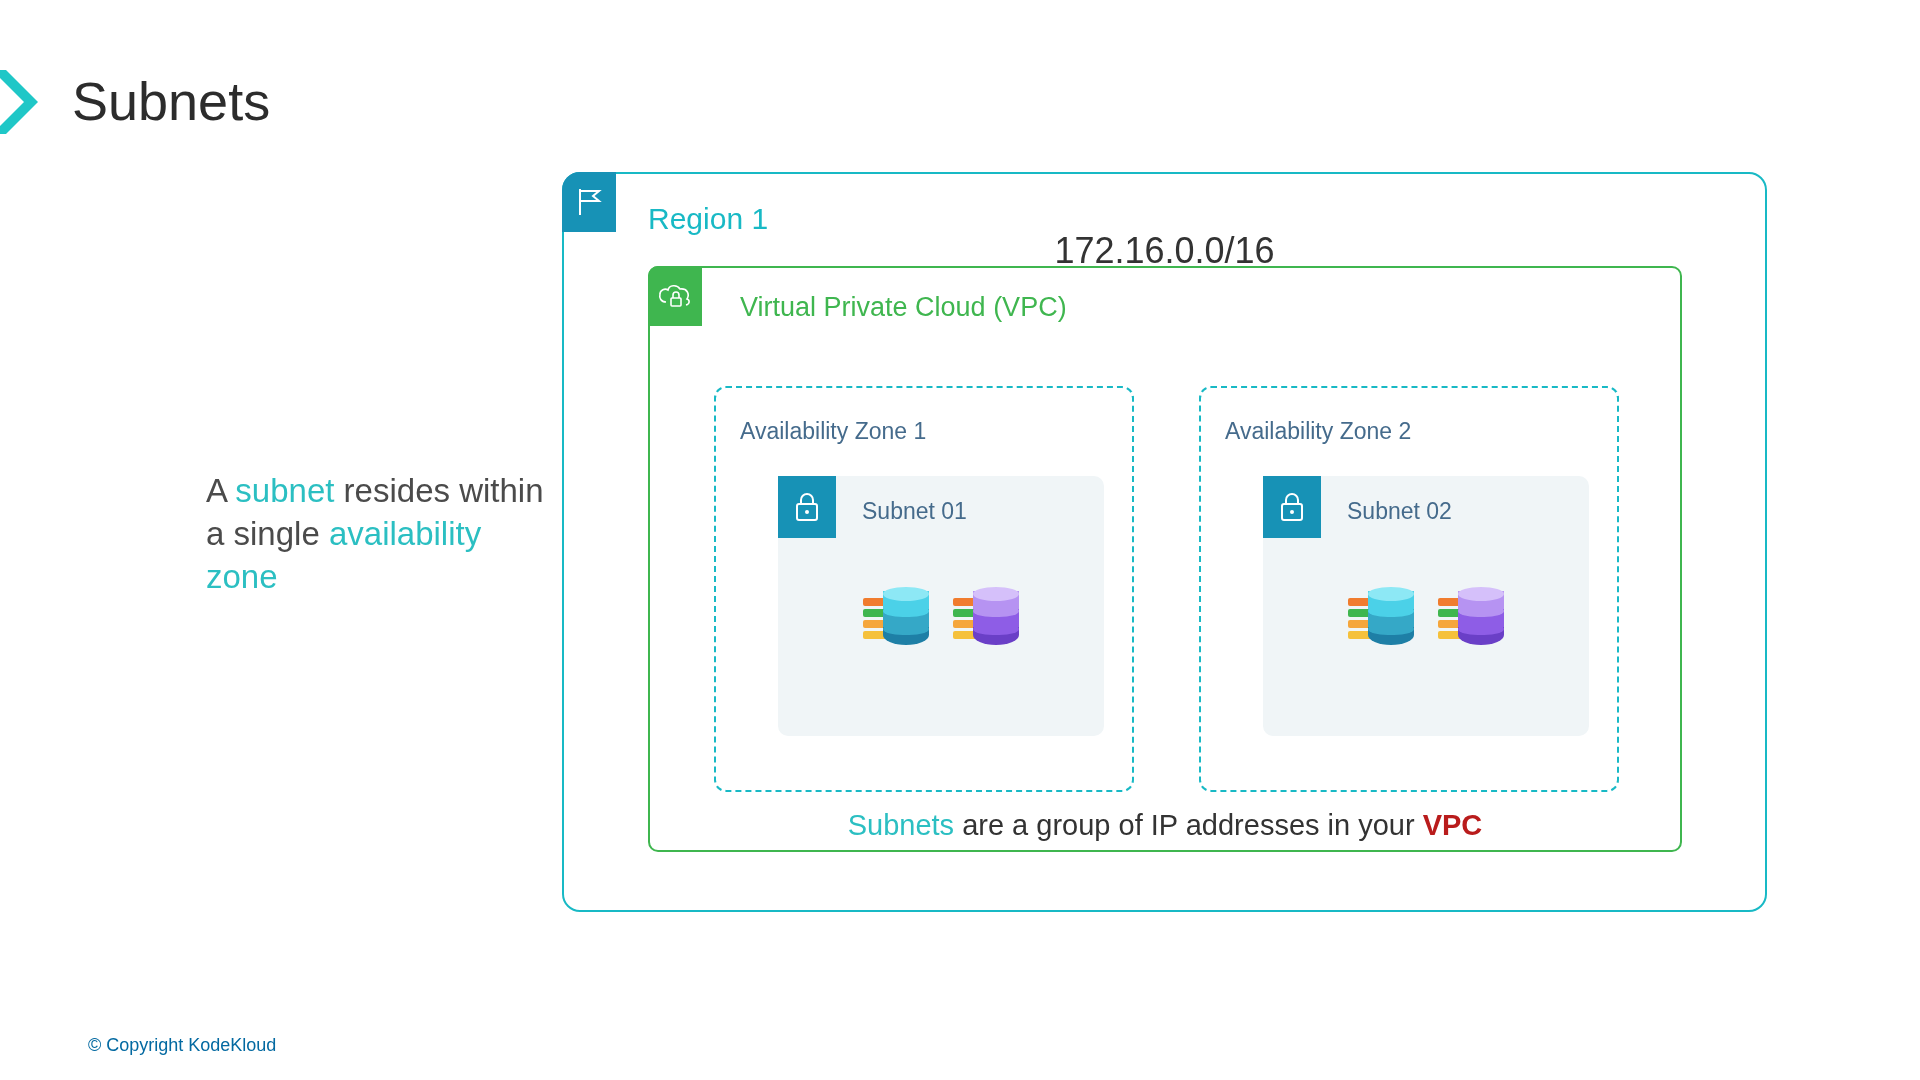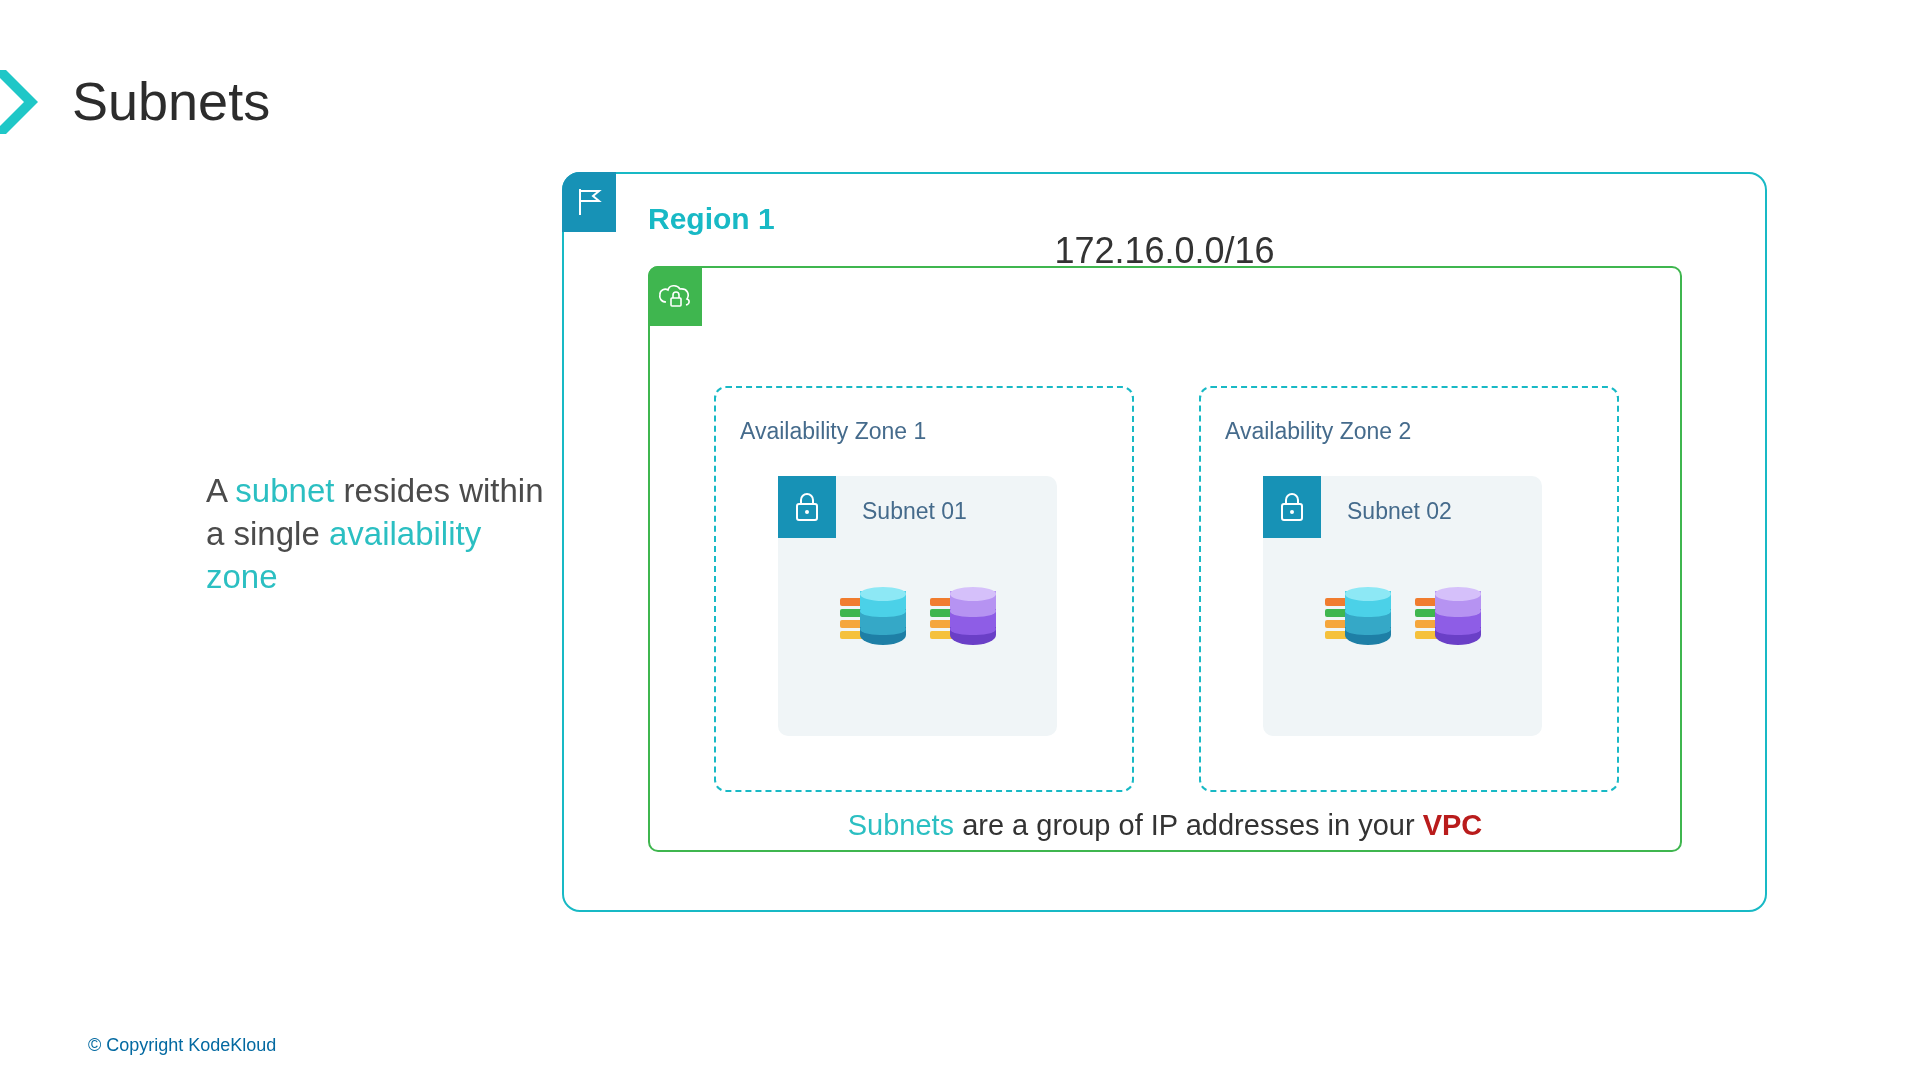--- a/index.html
+++ b/index.html
@@ -59,21 +59,21 @@
       align-items: center;
       justify-content: center;
     }
     .region-flag svg { display: block; }
     .region-label {
       position: absolute;
       top: 28px;
       left: 84px;
       font-size: 30px;
       color: #18b9c5;
-      font-weight: 700;
+      font-weight: 400;
     }
     .region-cidr {
       position: absolute;
       top: 56px;
       left: 0;
       width: 100%;
       text-align: center;
       font-size: 36px;
       color: #333;
     }
@@ -120,21 +120,21 @@
       top: 30px;
       left: 24px;
       font-size: 23px;
       color: #456b8c;
       font-weight: 500;
     }
     .subnet {
       position: absolute;
       top: 88px;
       left: 62px;
-      width: 279px;
+      width: 326px;
       height: 260px;
       background: #f0f5f7;
       border-radius: 10px;
     }
     .subnet-icon {
       position: absolute;
       top: 0;
       left: 0;
       width: 58px;
       height: 62px;
@@ -230,20 +230,21 @@
   <div class="region-cidr">172.16.0.0/16</div>
 
   <div class="vpc">
     <div class="vpc-icon">
       <svg width="36" height="28" viewBox="0 0 36 28">
         <path d="M9 20 C4 20 2 16 3 12 C3 8 8 6 11 8 C12 3 20 2 23 7 C30 6 33 12 30 17 C33 18 33 22 29 23" fill="none" stroke="#fff" stroke-width="1.6"></path>
         <rect x="14" y="16" width="10" height="8" rx="1" fill="none" stroke="#fff" stroke-width="1.6"></rect>
         <path d="M16 16 v-3 a3 3 0 0 1 6 0 v3" fill="none" stroke="#fff" stroke-width="1.6"></path>
       </svg>
     </div>
+    <div class="vpc-label">Virtual Private Cloud (VPC)</div>
 
     <div class="az az1">
       <div class="az-label">Availability Zone 1</div>
       <div class="subnet">
         <div class="subnet-icon">
           <svg width="30" height="34" viewBox="0 0 30 34">
             <rect x="5" y="14" width="20" height="16" rx="2" fill="none" stroke="#fff" stroke-width="2"></rect>
             <path d="M9 14 v-4 a6 6 0 0 1 12 0 v4" fill="none" stroke="#fff" stroke-width="2"></path>
             <circle cx="15" cy="22" r="2" fill="#fff"></circle>
           </svg>

